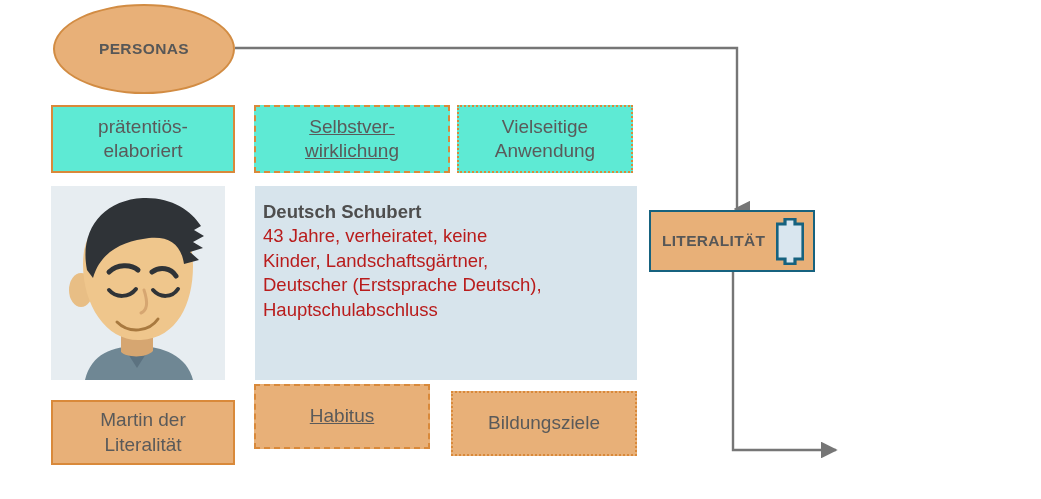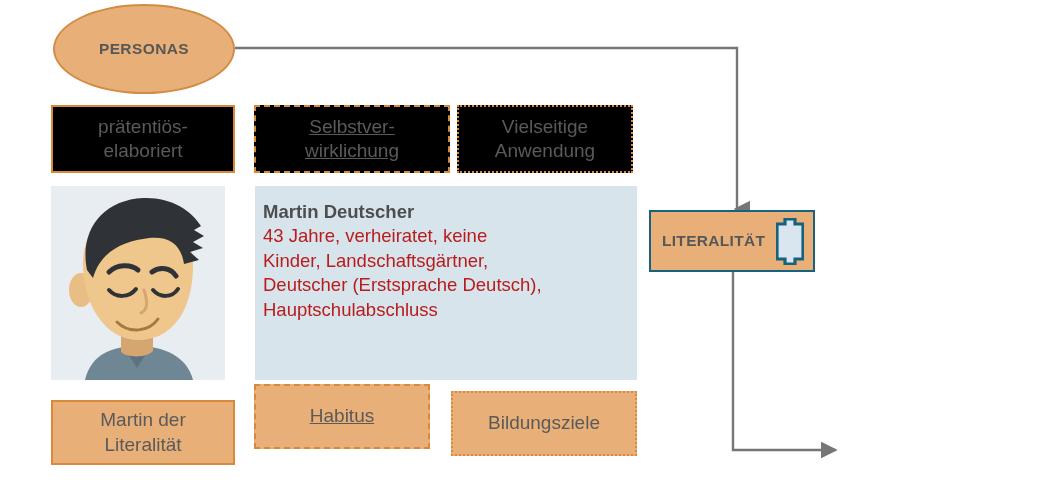--- a/index.html
+++ b/index.html
@@ -56,21 +56,21 @@
   .box {
     display: flex;
     align-items: center;
     justify-content: center;
     text-align: center;
     line-height: 1.28;
     font-size: 19px;
     color: #5a5a5a;
     padding: 2px 6px;
   }
-  .box-white   { background: #000000; }
+  .box-white   { background: #5eead4; }
   .box-orange  { background: #E8B078; }
   .bd-solid-orange  { border: 2px solid  #D9893A; }
   .bd-dashed-orange { border: 2px dashed #D9893A; text-decoration: underline; }
   .bd-dotted-orange { border: 2px dotted #D9893A; }
   .bd-solid-teal    { border: 2px solid  #16627F; }
 
   
   #box-praetentioes { left: 4px;   top: 105px; width: 184px; height: 68px; }
   #box-selbstver    { left: 207px; top: 105px; width: 196px; height: 68px; }
   #box-vielseitige  { left: 410px; top: 105px; width: 176px; height: 68px; }
@@ -206,21 +206,21 @@
       <path d="M58 104 C 65 112, 78 112, 85 103" stroke="#2F3337" stroke-width="4" fill="none" stroke-linecap="round"></path>
       <path d="M102 104 C 109 112, 121 112, 127 103" stroke="#2F3337" stroke-width="4" fill="none" stroke-linecap="round"></path>
 
       <path d="M93 104 C 97 116, 97 124, 90 127" stroke="#D6A671" stroke-width="3" fill="none" stroke-linecap="round"></path>
 
       <path d="M66 136 C 78 148, 98 146, 107 133" stroke="#A8793F" stroke-width="3" fill="none" stroke-linecap="round"></path>
     </svg>
   </div>
 
   <div id="persona-textbox" class="abs">
-    <div id="persona-name">Martin Deutscher</div>
+    <div id="persona-name">Deutsch Schubert</div>
     <div id="persona-details">43 Jahre, verheiratet, keine
 Kinder, Landschaftsgärtner,
 Deutscher (Erstsprache Deutsch),
 Hauptschulabschluss</div>
   </div>
 
   <div id="box-typen" class="abs box box-orange bd-solid-orange">
     <span style="white-space:pre-line">Martin der
 Literalität</span>
   </div>

